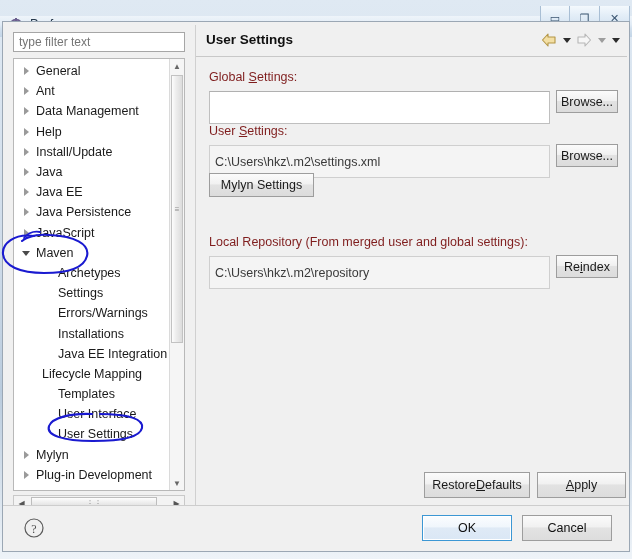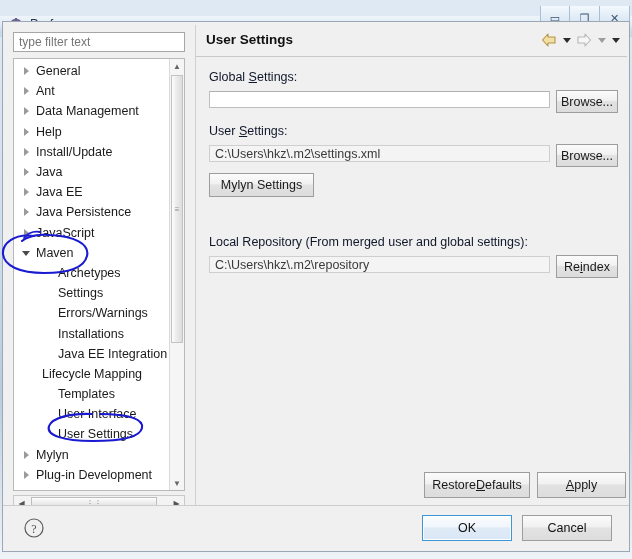--- a/index.html
+++ b/index.html
@@ -178,25 +178,25 @@
   .caret i {
     border-left: 4px solid transparent;
     border-right: 4px solid transparent;
     border-top: 5px solid #2b2b2b;
     display: block;
   }
   .caret.dim i { border-top-color: #9d9d9d; }
 
   .form { position: absolute; left: 0; top: 32px; width: 100%; }
   .lbl {
-    position: absolute; font-size: 12.5px; color: #0f172a; white-space: nowrap;
+    position: absolute; font-size: 12.5px; color: #7f1d1d; white-space: nowrap;
   }
   .lbl u { text-decoration: underline; }
   .tfield {
-    position: absolute; height: 17px;
+    position: absolute; height: 33px;
     background: #ffffff;
     border: 1px solid #bfbfbf;
     border-top-color: #b0b0b0;
     box-sizing: border-box;
     font-family: "Liberation Sans", sans-serif;
     font-size: 12.5px; color: #2a2a2a;
     padding: 0 5px;
     outline: none;
   }
   .tfield.readonly { background: #f4f4f4; border-color: #cfcfcf; color: #3a3a3a; }

